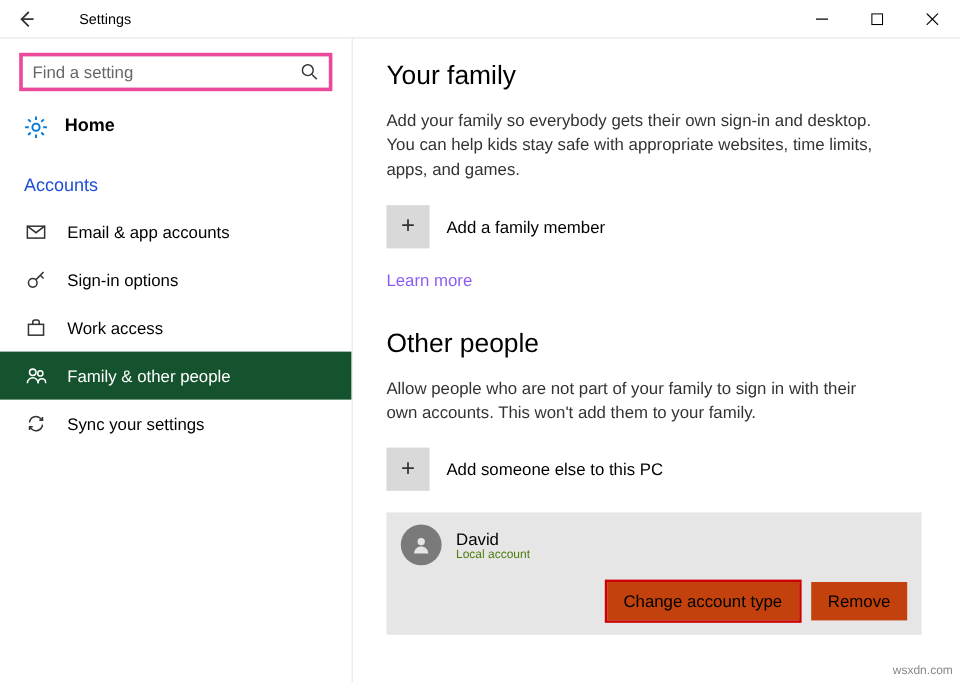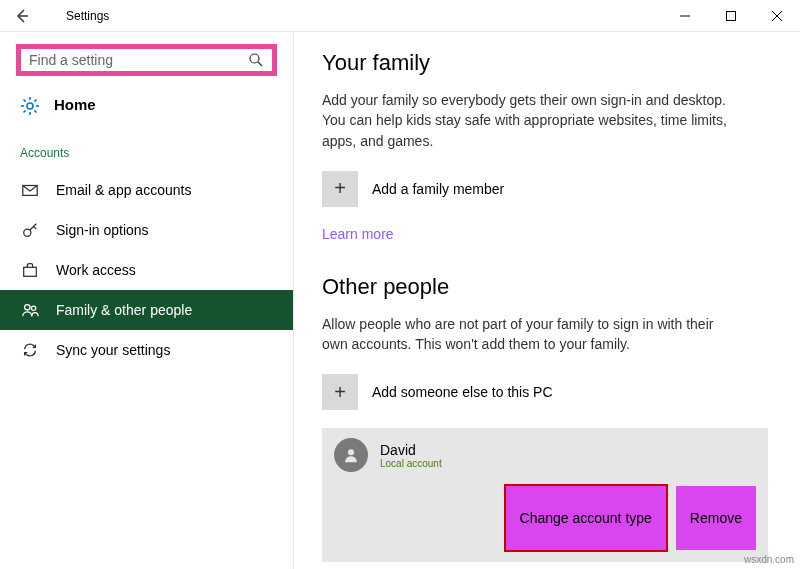--- a/index.html
+++ b/index.html
@@ -12,50 +12,50 @@
   .titlebar .spacer { flex: 1; }
   .winctl { width: 46px; height: 32px; display: flex; align-items: center; justify-content: center; }
   .winctl svg { width: 10px; height: 10px; stroke: #000; stroke-width: 1; fill: none; }
 
   
   .main { display: flex; height: calc(100% - 32px); }
   .sidebar { width: 294px; border-right: 1px solid #e6e6e6; padding-top: 12px; overflow: hidden; }
   .content { flex: 1; padding: 18px 32px 10px 28px; overflow-y: auto; }
 
   
-  .search { margin: 0 16px 14px 16px; height: 32px; border: 5px solid #ec4899; display: flex; align-items: center; padding: 0 8px; }
+  .search { margin: 0 16px 14px 16px; height: 32px; border: 3px solid #ec4899; display: flex; align-items: center; padding: 0 8px; }
   .search input { flex: 1; border: none; outline: none; font-size: 14px; background: transparent; color: #333; }
   .search input::placeholder { color: #666; }
   .search-ico { width: 16px; height: 16px; color: #333; }
 
   
   .home { display: flex; align-items: flex-start; gap: 14px; padding: 6px 20px 12px 20px; font-size: 15px; font-weight: 600; }
   .home .icon { width: 20px; height: 20px; display: flex; align-items: center; justify-content: center; color: #0078d7; }
-  .section-label { padding: 18px 20px 10px 20px; font-size: 12px; color: #15803d; }
+  .section-label { padding: 18px 20px 10px 20px; font-size: 15px; color: #1d4ed8; }
   .nav-item { display: flex; align-items: center; gap: 16px; padding: 10px 20px; font-size: 14px; cursor: pointer; }
   .nav-item .icon { width: 20px; height: 20px; display: flex; align-items: center; justify-content: center; color: #333; }
   .nav-item.selected { background: #14532d; color: #fff; }
   .nav-item.selected .icon { color: #fff; }
 
   
   .content h1 { font-size: 22px; font-weight: 400; margin-bottom: 14px; }
   .content p.desc { font-size: 14px; color: #333; line-height: 1.45; margin-bottom: 20px; max-width: 420px; }
   .add-row { display: flex; align-items: center; gap: 14px; margin-bottom: 18px; cursor: pointer; }
   .plus-tile { width: 36px; height: 36px; background: #d9d9d9; display: flex; align-items: center; justify-content: center; font-size: 20px; color: #333; }
   .add-row span.lbl { font-size: 14px; }
   .link { color: #8b5cf6; font-size: 14px; cursor: pointer; display: inline-block; margin-bottom: 26px; }
   .section2 h1 { margin-top: 6px; }
   .user-card { background: #e6e6e6; padding: 10px 12px 12px 12px; margin-top: 4px; }
   .user-head { display: flex; align-items: center; gap: 12px; }
   .avatar { width: 34px; height: 34px; border-radius: 50%; background: #7a7a7a; display: flex; align-items: center; justify-content: center; }
   .avatar svg { width: 18px; height: 18px; fill: #e6e6e6; }
   .user-name { font-size: 14px; }
   .user-sub { font-size: 10px; color: #4d7c0f; }
   .user-buttons { display: flex; justify-content: flex-end; gap: 10px; margin-top: 14px; }
-  .btn { background: #d946ef; border: none; padding: 24px 14px; font-size: 14px; cursor: pointer; }
+  .btn { background: #c2410c; border: none; padding: 8px 14px; font-size: 14px; cursor: pointer; }
   .btn.highlight { outline: 2px solid #c00; outline-offset: 0; }
 
   .watermark { position: absolute; right: 6px; bottom: 4px; font-size: 10px; color: #888; }
 </style>
 </head>
 <body>
 
 <div class="titlebar">
   <div class="back">
     <svg viewBox="0 0 16 16" width="16" height="16">

